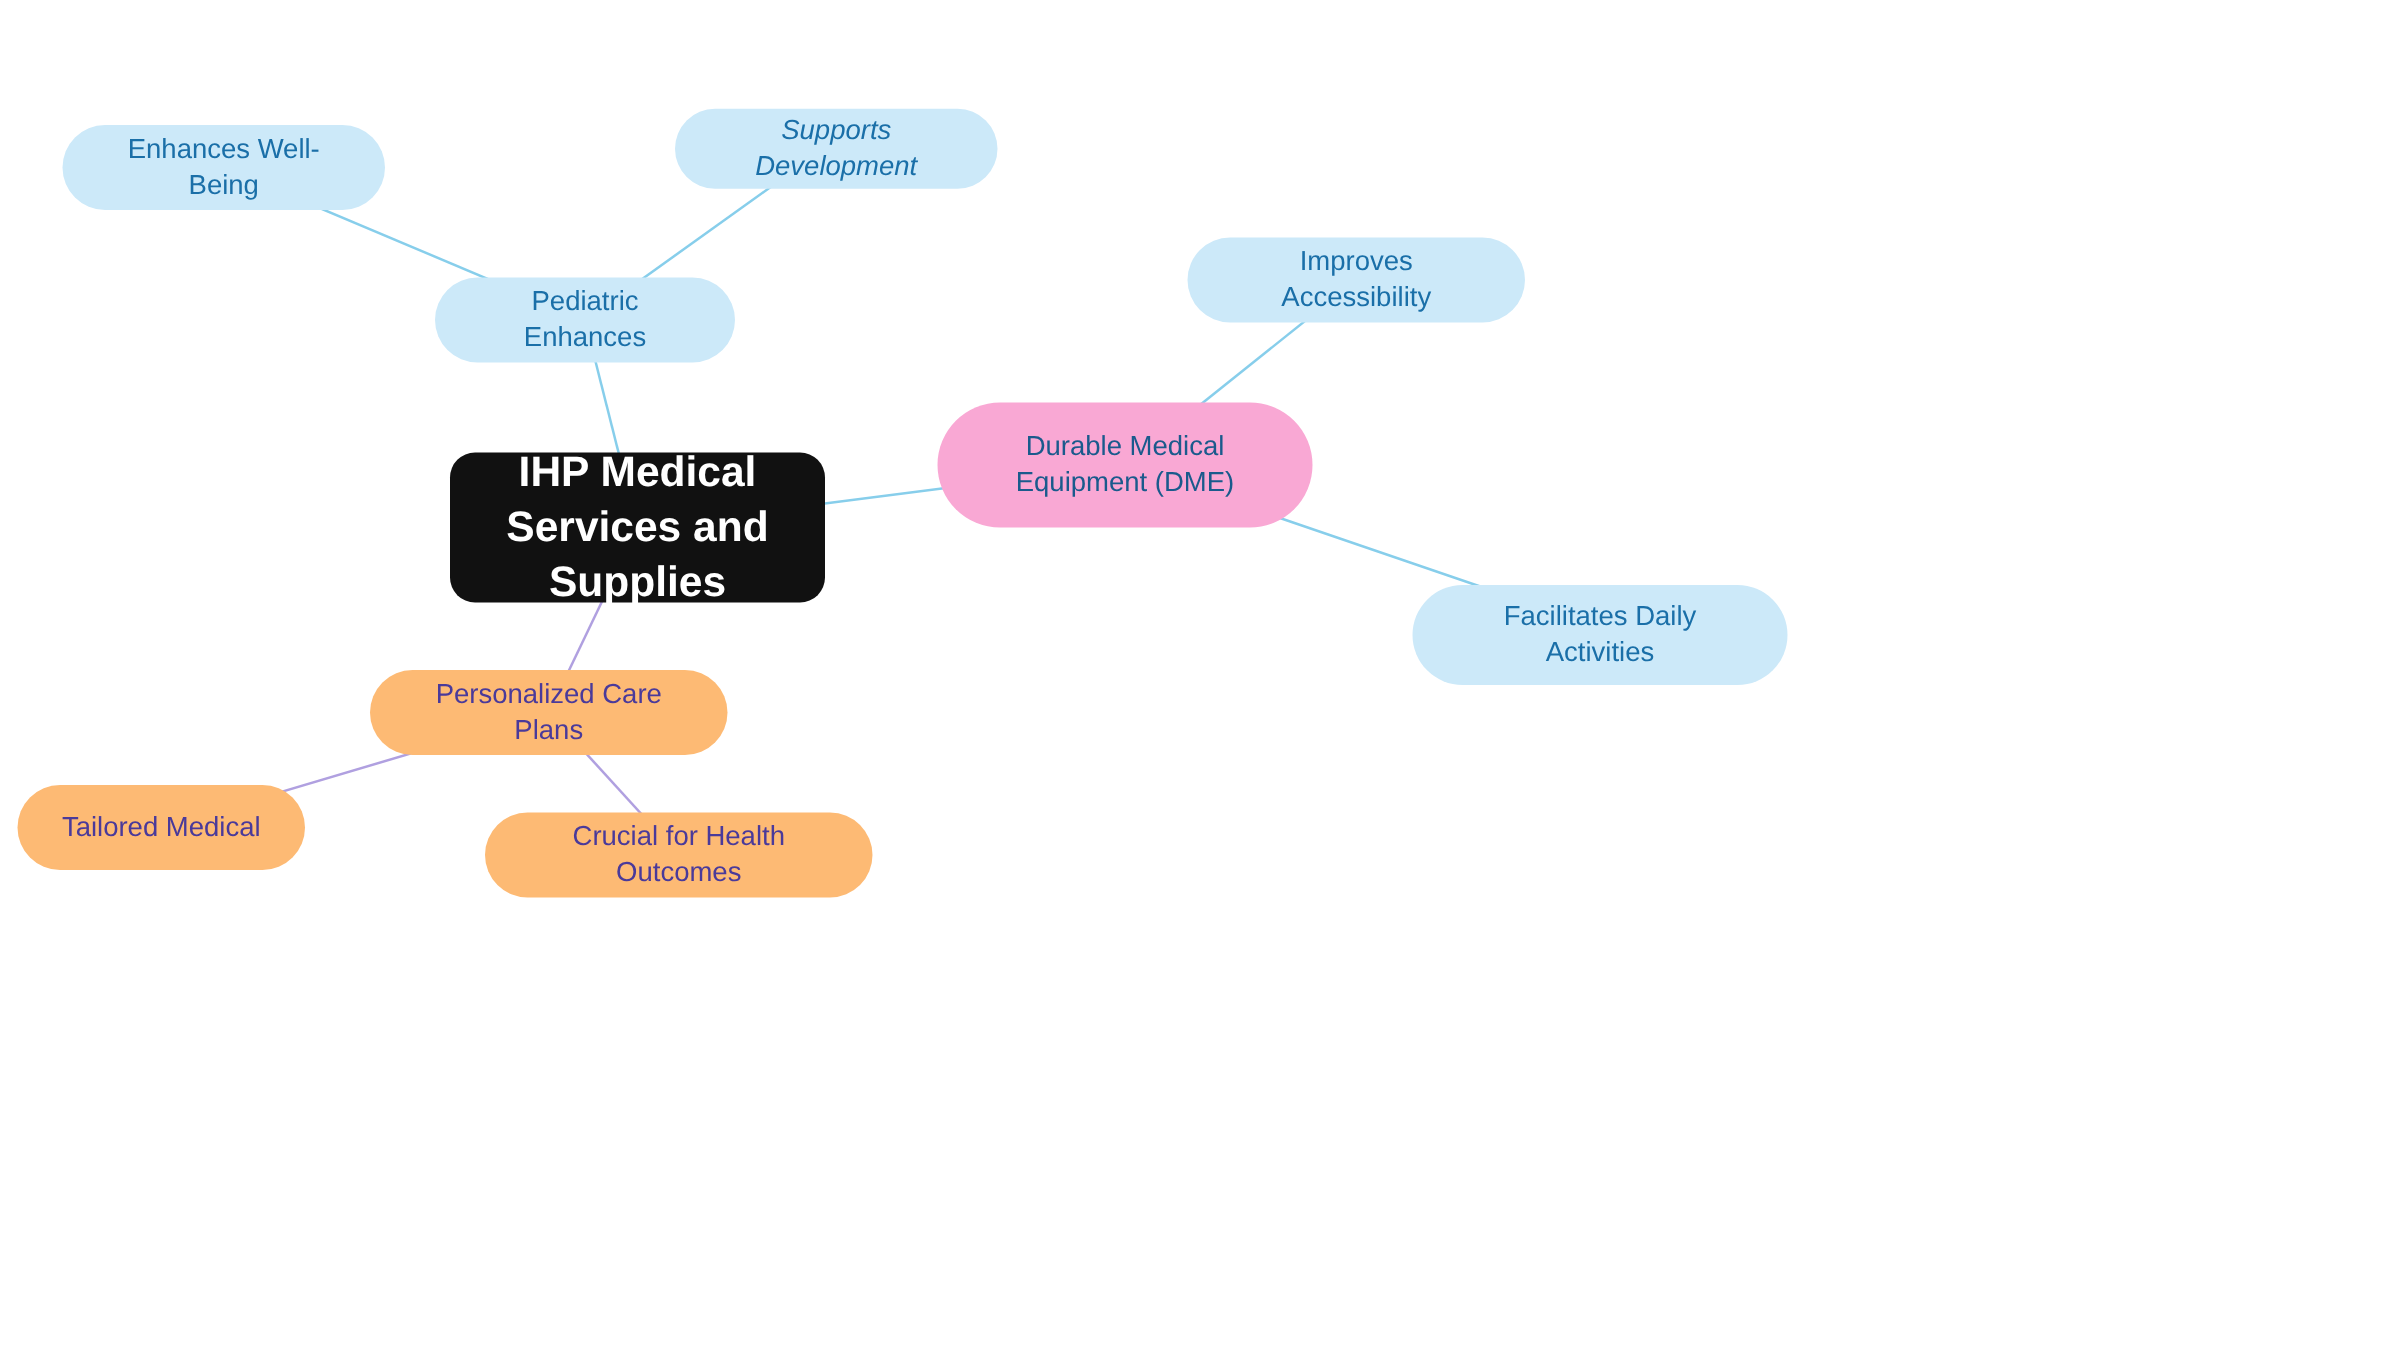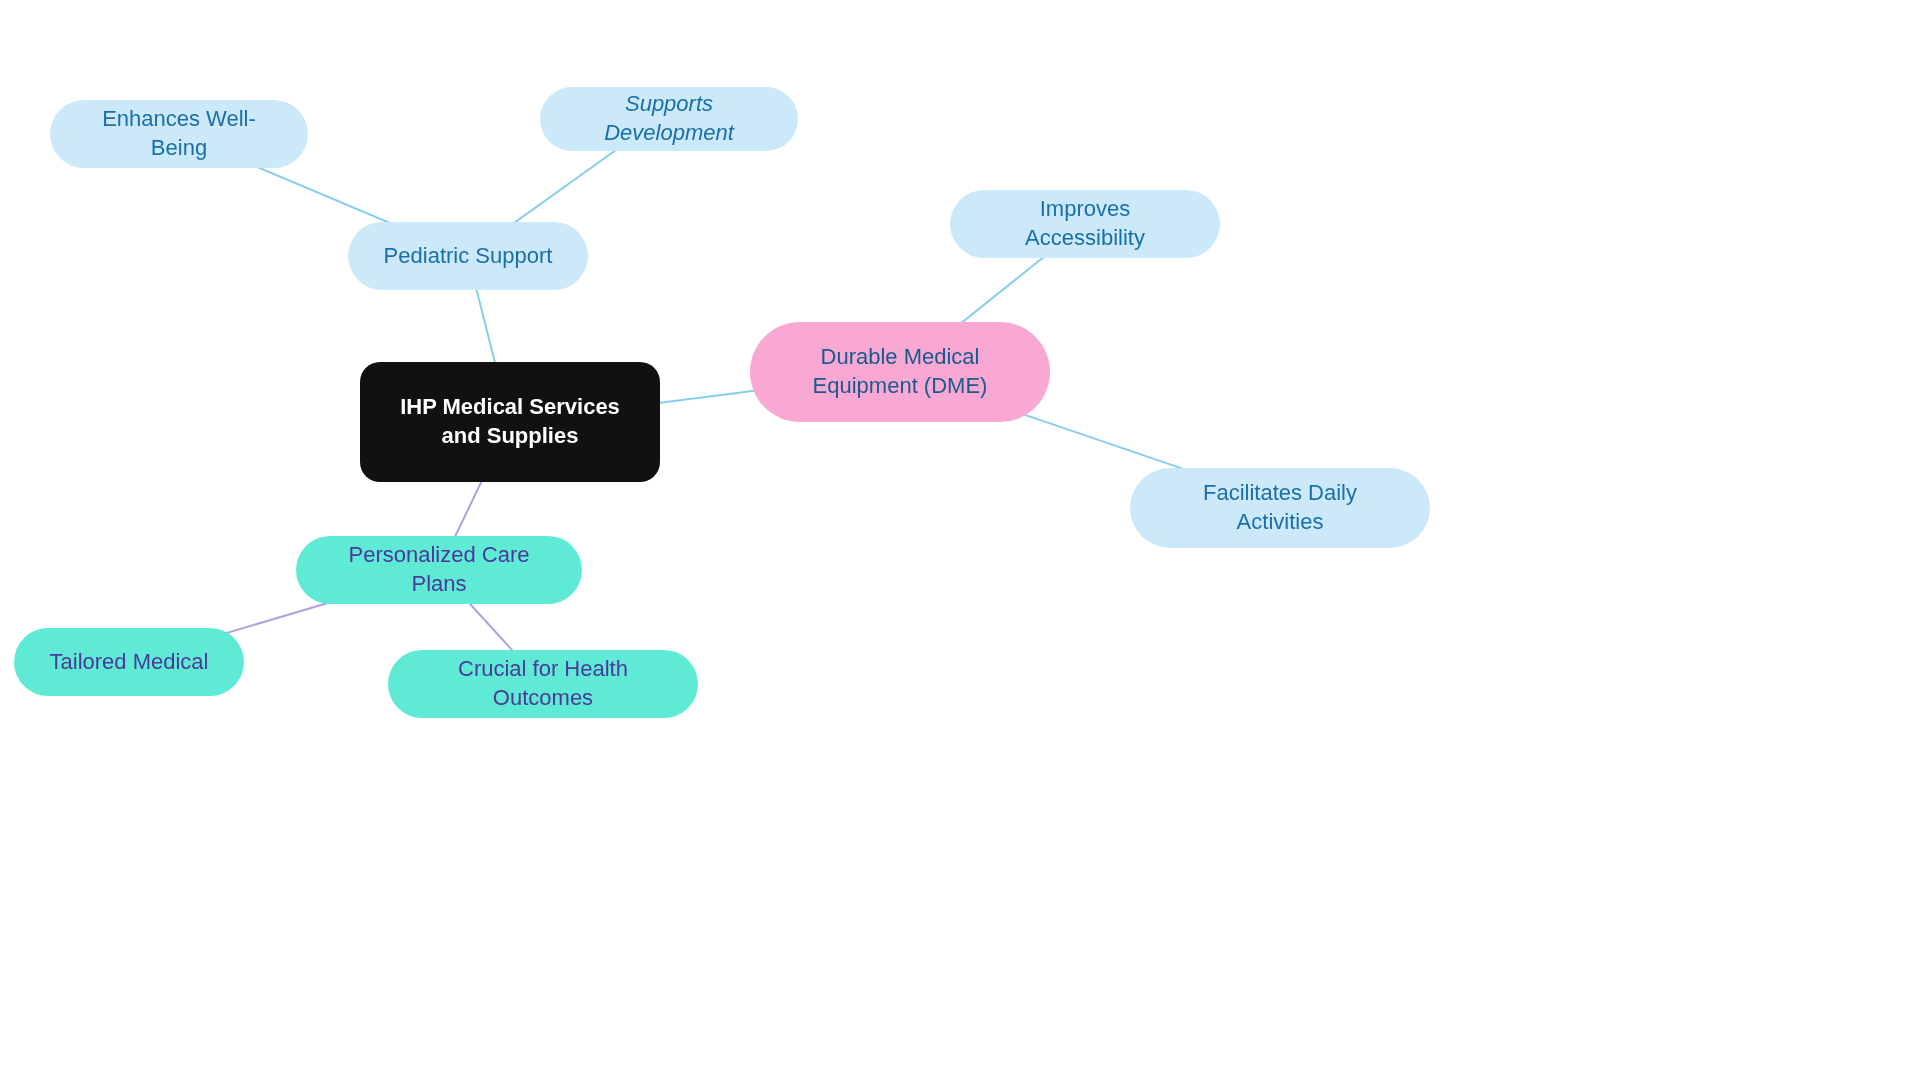--- a/index.html
+++ b/index.html
@@ -32,42 +32,42 @@
       z-index: 1;
       padding: 14px 28px;
       font-size: 22px;
       font-weight: 500;
       line-height: 1.3;
     }
 
     .node-center {
       background: #111111;
       color: #ffffff;
-      font-size: 22px;
+      font-size: 34px;
       font-weight: 600;
       border-radius: 20px;
       width: 300px;
       height: 120px;
       padding: 16px 24px;
     }
 
     .node-blue-light {
       background: #cce9f9;
       color: #1a6fa8;
       border: none;
     }
 
     .node-blue-medium {
       background: #f9a8d4;
       color: #1a5a8c;
       border: none;
     }
 
     .node-purple-light {
-      background: #5eead4;
+      background: #fdba74;
       color: #4a3a9a;
       border: none;
     }
   </style>
 </head>
 <body>
 
 <svg id="connections">
     <line x1="510" y1="422" x2="468" y2="256" stroke="#87CEEB" stroke-width="2"></line>
     <line x1="468" y1="256" x2="669" y2="112" stroke="#87CEEB" stroke-width="2"></line>
@@ -75,21 +75,21 @@
     <line x1="510" y1="422" x2="900" y2="372" stroke="#87CEEB" stroke-width="2"></line>
     <line x1="900" y1="372" x2="1085" y2="224" stroke="#87CEEB" stroke-width="2"></line>
     <line x1="900" y1="372" x2="1280" y2="502" stroke="#87CEEB" stroke-width="2"></line>
     <line x1="510" y1="422" x2="439" y2="570" stroke="#b0a0e0" stroke-width="2"></line>
     <line x1="439" y1="570" x2="129" y2="662" stroke="#b0a0e0" stroke-width="2"></line>
     <line x1="439" y1="570" x2="543" y2="684" stroke="#b0a0e0" stroke-width="2"></line>
   </svg>
 
 <div class="node node-center" style="left: 360px; top: 362px; width: 300px; height: 120px;">IHP Medical Services and Supplies</div>
 
-<div class="node node-blue-light" style="left: 348px; top: 222px; width: 240px; height: 68px;">Pediatric Support</div>
+<div class="node node-blue-light" style="left: 348px; top: 222px; width: 240px; height: 68px;">Pediatric Enhances</div>
 
 <div class="node node-blue-light" style="left: 540px; top: 87px; width: 258px; height: 64px; font-style: italic;">Supports Development</div>
 
 <div class="node node-blue-light" style="left: 50px; top: 100px; width: 258px; height: 68px;">Enhances Well-Being</div>
 
 <div class="node node-blue-medium" style="left: 750px; top: 322px; width: 300px; height: 100px;">Durable Medical Equipment (DME)</div>
 
 <div class="node node-blue-light" style="left: 950px; top: 190px; width: 270px; height: 68px;">Improves Accessibility</div>
 
 <div class="node node-blue-light" style="left: 1130px; top: 468px; width: 300px; height: 80px;">Facilitates Daily Activities</div>

